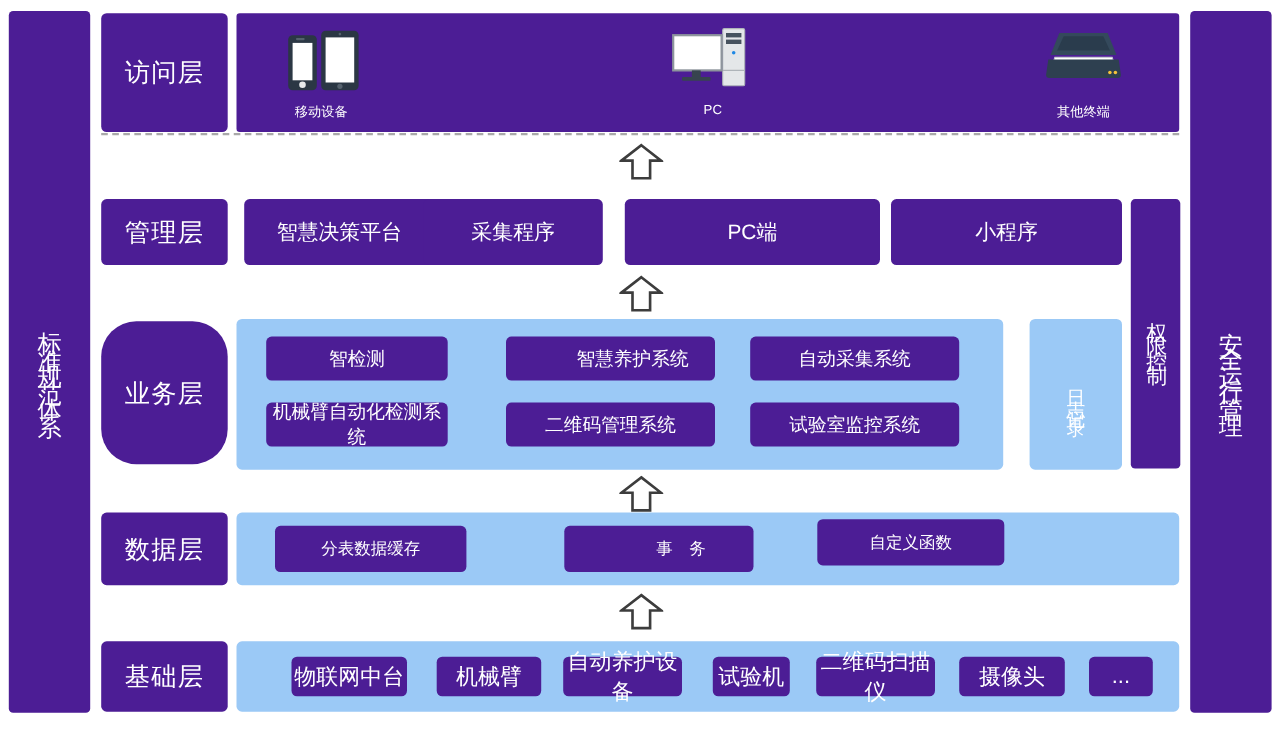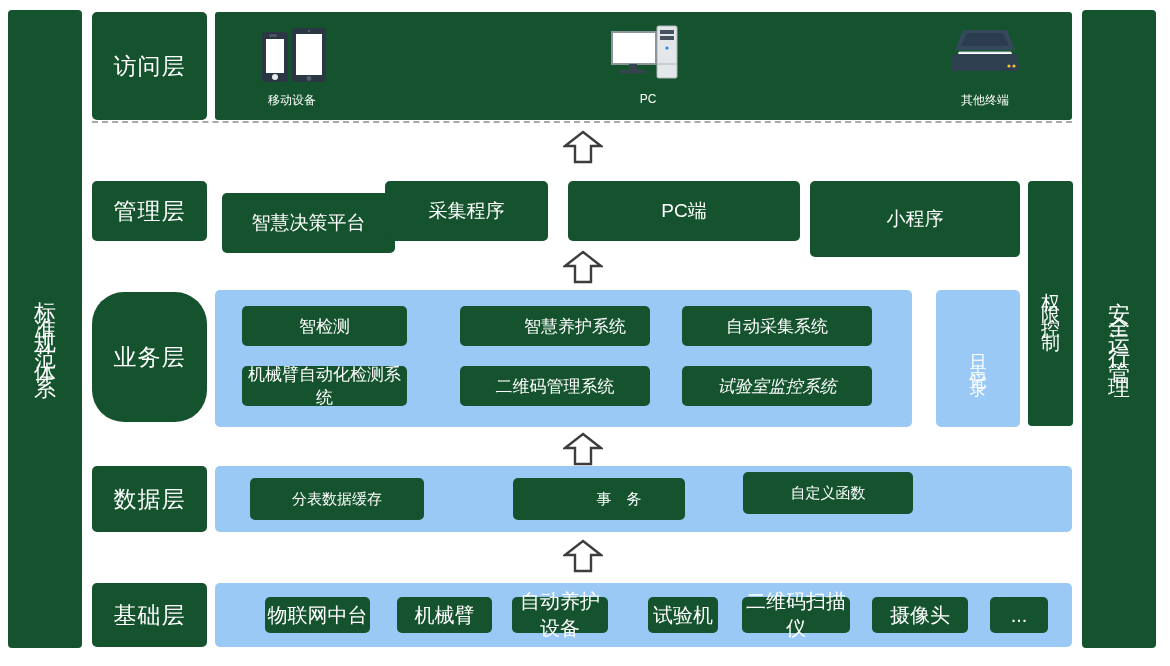--- a/index.html
+++ b/index.html
@@ -3,21 +3,21 @@
 <meta charset="utf-8">
 <style>
   * { margin: 0; padding: 0; box-sizing: border-box; }
   html, body { background: #ffffff; }
   body {
     font-family: "Liberation Sans", "DejaVu Sans", sans-serif;
     width: 1170px; height: 666px; position: relative; overflow: hidden;
   }
   .stage { position: absolute; left: 0; top: 0; width: 1170px; height: 666px; background: #ffffff; }
 
-  .blue  { background: #14532d; color: #ffffff; }
+  .blue  { background: #4c1d95; color: #ffffff; }
   .light { background: #9bc9f6; color: #ffffff; }
 
   .abs { position: absolute; }
   .box {
     border-radius: 5px;
     display: flex; align-items: center; justify-content: center;
     text-align: center; color: #fff;
   }
 
   
@@ -114,30 +114,30 @@
 
   <div class="abs dashed-line" style="left:92px; top:121px; width:980px;"></div>
 
   <svg class="abs arrow" style="left:563px; top:130px;" viewBox="0 0 40 34">
     <polygon points="20,2 38,16 28,16 28,32 12,32 12,16 2,16" fill="#ffffff" stroke="#3d3d3d" stroke-width="2.4" stroke-linejoin="miter"></polygon>
   </svg>
 
   <div class="abs box blue layer-label" style="left:92px; top:181px; width:115px; height:60px;">
     <span>管理层</span>
   </div>
-  <div class="abs box blue mgmt-box" style="left:222px; top:193px; width:173px; height:60px;">
+  <div class="abs box blue mgmt-box" style="left:222px; top:181px; width:173px; height:60px;">
     <span>智慧决策平台</span>
   </div>
   <div class="abs box blue mgmt-box" style="left:385px; top:181px; width:163px; height:60px;">
     <span>采集程序</span>
   </div>
   <div class="abs box blue mgmt-box" style="left:568px; top:181px; width:232px; height:60px;">
     <span>PC端</span>
   </div>
-  <div class="abs box blue mgmt-box" style="left:810px; top:181px; width:210px; height:76px;">
+  <div class="abs box blue mgmt-box" style="left:810px; top:181px; width:210px; height:60px;">
     <span>小程序</span>
   </div>
 
   <div class="abs perm-bar blue" style="left:1028px; top:181px; width:45px; height:245px;">
     <div class="vtext">权限控制</div>
   </div>
 
   <svg class="abs arrow" style="left:563px; top:250px;" viewBox="0 0 40 34">
     <polygon points="20,2 38,16 28,16 28,32 12,32 12,16 2,16" fill="#ffffff" stroke="#3d3d3d" stroke-width="2.4" stroke-linejoin="miter"></polygon>
   </svg>
@@ -155,21 +155,21 @@
     </div>
     <div class="abs box blue biz-box" style="left:467px; top:16px; width:190px; height:40px;">
       <span>自动采集系统</span>
     </div>
     <div class="abs box blue biz-box" style="left:27px;  top:76px; width:165px; height:40px;">
       <span>机械臂自动化检测系统</span>
     </div>
     <div class="abs box blue biz-box" style="left:245px; top:76px; width:190px; height:40px;">
       <span>二维码管理系统</span>
     </div>
-    <div class="abs box blue biz-box" style="left:467px; top:76px; width:190px; height:40px;font-style:italic;">
+    <div class="abs box blue biz-box" style="left:467px; top:76px; width:190px; height:40px;">
       <span>试验室监控系统</span>
     </div>
   </div>
 
   <div class="abs log-box light" style="left:936px; top:290px; width:84px; height:137px;">
     <div class="vtext">日志记录</div>
   </div>
 
   <svg class="abs arrow" style="left:563px; top:432px;" viewBox="0 0 40 34">
     <polygon points="20,2 38,16 28,16 28,32 12,32 12,16 2,16" fill="#ffffff" stroke="#3d3d3d" stroke-width="2.4" stroke-linejoin="miter"></polygon>
@@ -199,21 +199,21 @@
     <span>基础层</span>
   </div>
 
   <div class="abs light container-light" style="left:215px; top:583px; width:857px; height:64px;">
     <div class="abs box blue base-box" style="left:50px;  top:14px; width:105px; height:36px;">
       <span>物联网中台</span>
     </div>
     <div class="abs box blue base-box" style="left:182px; top:14px; width:95px; height:36px;">
       <span>机械臂</span>
     </div>
-    <div class="abs box blue base-box" style="left:297px; top:14px; width:96px; height:36px;">
+    <div class="abs box blue base-box" style="left:297px; top:14px; width:108px; height:36px;">
       <span>自动养护设备</span>
     </div>
     <div class="abs box blue base-box" style="left:433px; top:14px; width:70px; height:36px;">
       <span>试验机</span>
     </div>
     <div class="abs box blue base-box" style="left:527px; top:14px; width:108px; height:36px;">
       <span>二维码扫描仪</span>
     </div>
     <div class="abs box blue base-box" style="left:657px; top:14px; width:96px; height:36px;">
       <span>摄像头</span>

